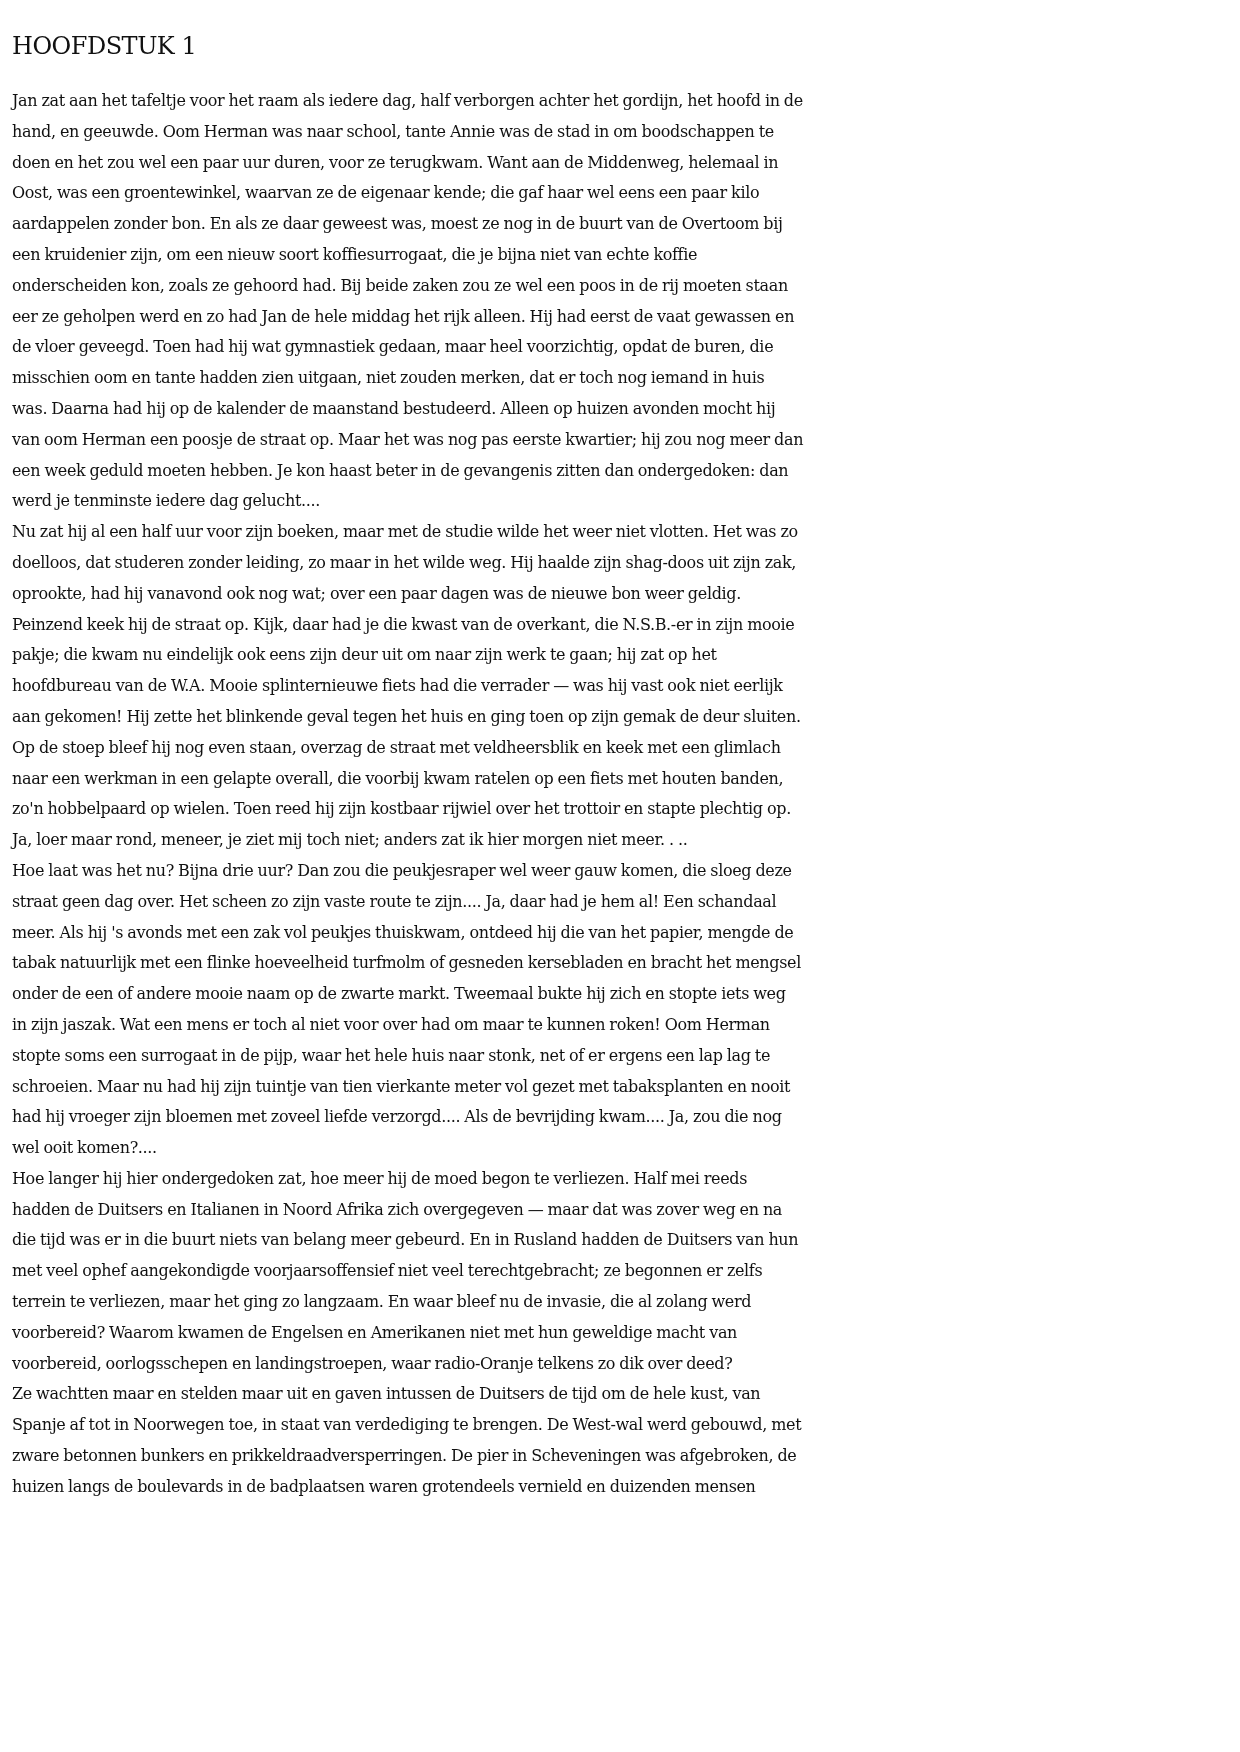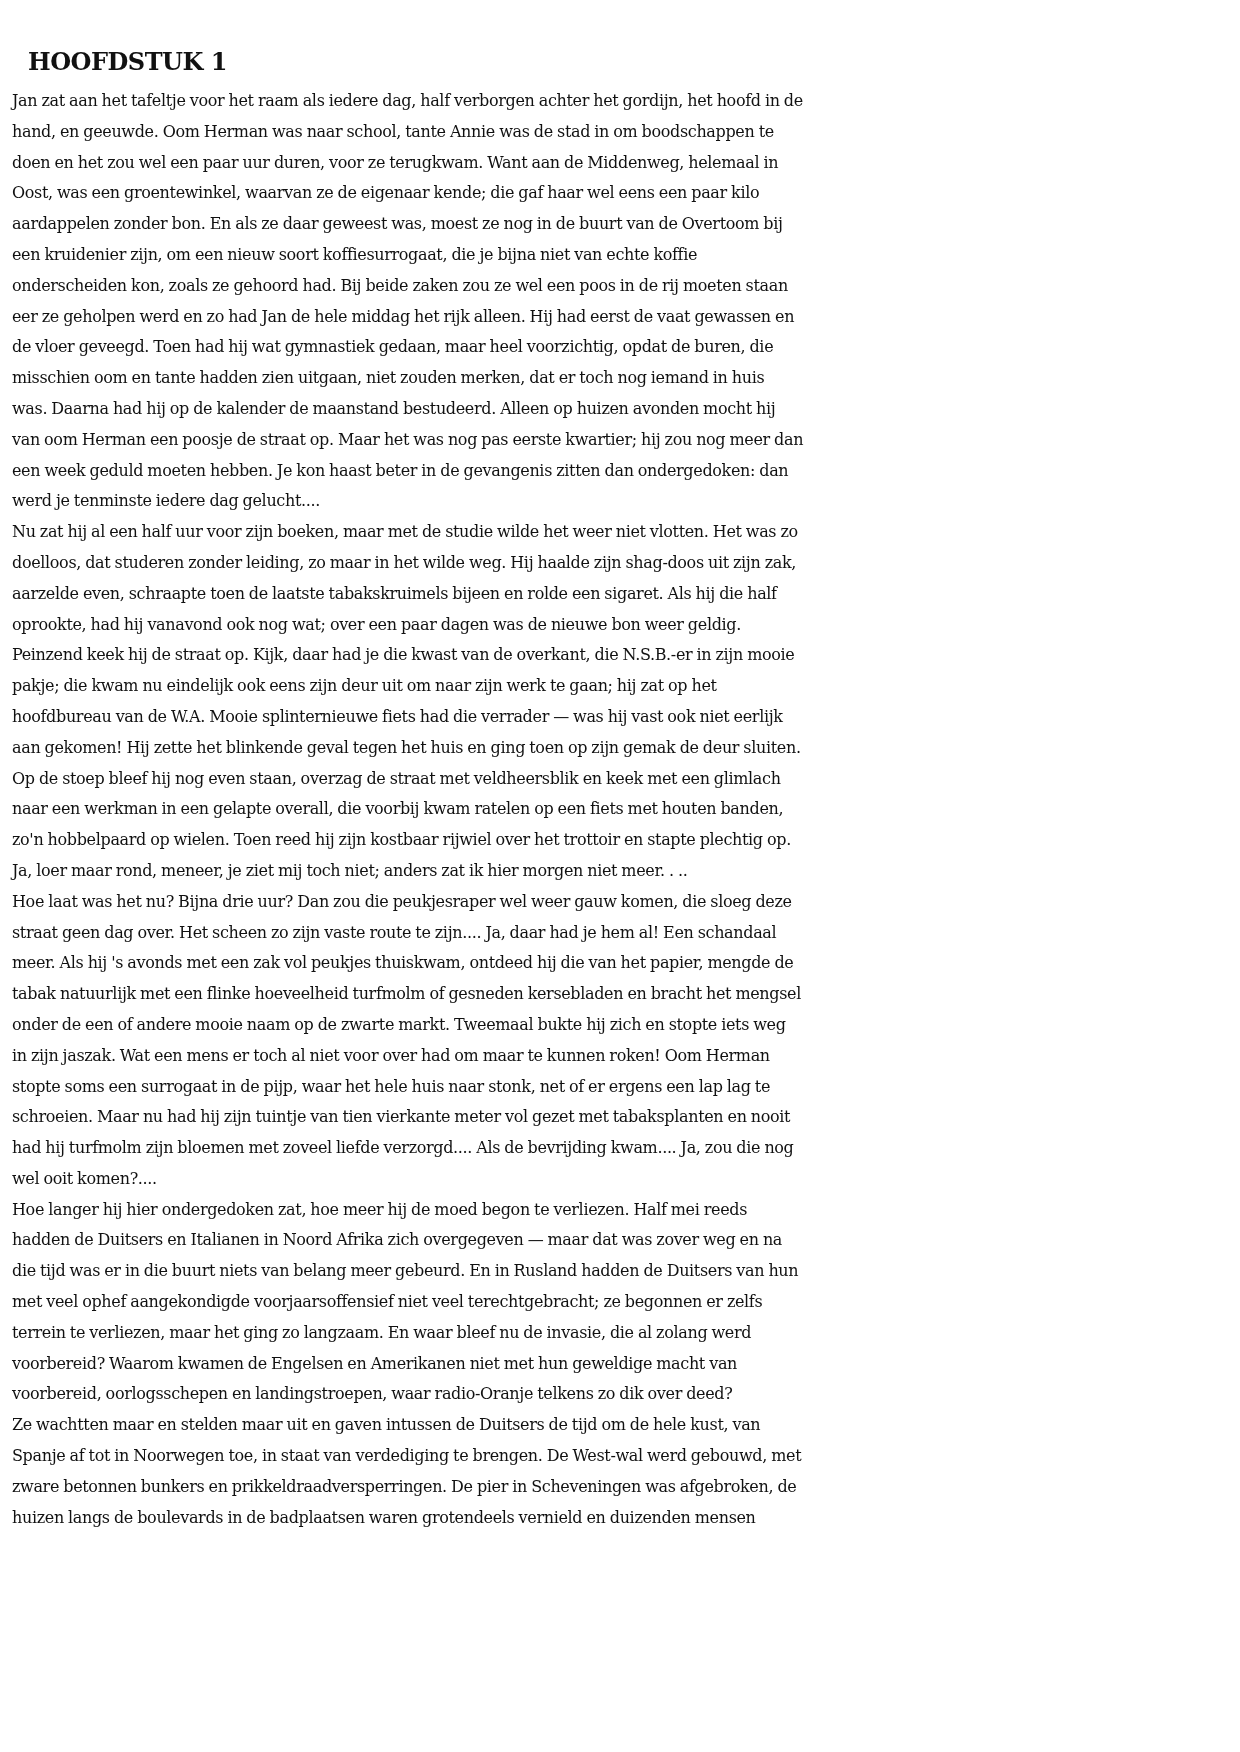--- a/index.html
+++ b/index.html
@@ -16,23 +16,23 @@
     }
     .page {
       position: relative;
       width: 1240px;
       height: 1752px;
     }
     .chapter-title {
       position: absolute;
       left: 12px;
       top: 30px;
-      margin: 16px;
+      margin: 0;
       font-size: 24px;
-      font-weight: bold;
+      font-weight: normal;
       letter-spacing: -0.5px;
       line-height: 32px;
       white-space: nowrap;
     }
     .body-text {
       position: absolute;
       left: 12px;
       top: 86px;
       width: 1220px;
     }
@@ -62,39 +62,38 @@
     <span class="line">onderscheiden kon, zoals ze gehoord had. Bij beide zaken zou ze wel een poos in de rij moeten staan</span>
     <span class="line">eer ze geholpen werd en zo had Jan de hele middag het rijk alleen. Hij had eerst de vaat gewassen en</span>
     <span class="line">de vloer geveegd. Toen had hij wat gymnastiek gedaan, maar heel voorzichtig, opdat de buren, die</span>
     <span class="line">misschien oom en tante hadden zien uitgaan, niet zouden merken, dat er toch nog iemand in huis</span>
     <span class="line">was. Daarna had hij op de kalender de maanstand bestudeerd. Alleen op huizen avonden mocht hij</span>
     <span class="line">van oom Herman een poosje de straat op. Maar het was nog pas eerste kwartier; hij zou nog meer dan</span>
     <span class="line">een week geduld moeten hebben. Je kon haast beter in de gevangenis zitten dan ondergedoken: dan</span>
     <span class="line">werd je tenminste iedere dag gelucht....</span>
     <span class="line">Nu zat hij al een half uur voor zijn boeken, maar met de studie wilde het weer niet vlotten. Het was zo</span>
     <span class="line">doelloos, dat studeren zonder leiding, zo maar in het wilde weg. Hij haalde zijn shag-doos uit zijn zak,</span>
-    <span class="line">aarzelde even, schraapte toen de laatste tabakskruimels bijeen en rolde een sigaret. Als hij die half</span>
     <span class="line">oprookte, had hij vanavond ook nog wat; over een paar dagen was de nieuwe bon weer geldig.</span>
     <span class="line">Peinzend keek hij de straat op. Kijk, daar had je die kwast van de overkant, die N.S.B.-er in zijn mooie</span>
     <span class="line">pakje; die kwam nu eindelijk ook eens zijn deur uit om naar zijn werk te gaan; hij zat op het</span>
     <span class="line">hoofdbureau van de W.A. Mooie splinternieuwe fiets had die verrader — was hij vast ook niet eerlijk</span>
     <span class="line">aan gekomen! Hij zette het blinkende geval tegen het huis en ging toen op zijn gemak de deur sluiten.</span>
     <span class="line">Op de stoep bleef hij nog even staan, overzag de straat met veldheersblik en keek met een glimlach</span>
     <span class="line">naar een werkman in een gelapte overall, die voorbij kwam ratelen op een fiets met houten banden,</span>
     <span class="line">zo'n hobbelpaard op wielen. Toen reed hij zijn kostbaar rijwiel over het trottoir en stapte plechtig op.</span>
     <span class="line">Ja, loer maar rond, meneer, je ziet mij toch niet; anders zat ik hier morgen niet meer. . ..</span>
     <span class="line">Hoe laat was het nu? Bijna drie uur? Dan zou die peukjesraper wel weer gauw komen, die sloeg deze</span>
     <span class="line">straat geen dag over. Het scheen zo zijn vaste route te zijn.... Ja, daar had je hem al! Een schandaal</span>
     <span class="line">meer. Als hij 's avonds met een zak vol peukjes thuiskwam, ontdeed hij die van het papier, mengde de</span>
     <span class="line">tabak natuurlijk met een flinke hoeveelheid turfmolm of gesneden kersebladen en bracht het mengsel</span>
     <span class="line">onder de een of andere mooie naam op de zwarte markt. Tweemaal bukte hij zich en stopte iets weg</span>
     <span class="line">in zijn jaszak. Wat een mens er toch al niet voor over had om maar te kunnen roken! Oom Herman</span>
     <span class="line">stopte soms een surrogaat in de pijp, waar het hele huis naar stonk, net of er ergens een lap lag te</span>
     <span class="line">schroeien. Maar nu had hij zijn tuintje van tien vierkante meter vol gezet met tabaksplanten en nooit</span>
-    <span class="line">had hij turfmolm zijn bloemen met zoveel liefde verzorgd.... Als de bevrijding kwam.... Ja, zou die nog</span>
+    <span class="line">had hij vroeger zijn bloemen met zoveel liefde verzorgd.... Als de bevrijding kwam.... Ja, zou die nog</span>
     <span class="line">wel ooit komen?....</span>
     <span class="line">Hoe langer hij hier ondergedoken zat, hoe meer hij de moed begon te verliezen. Half mei reeds</span>
     <span class="line">hadden de Duitsers en Italianen in Noord Afrika zich overgegeven — maar dat was zover weg en na</span>
     <span class="line">die tijd was er in die buurt niets van belang meer gebeurd. En in Rusland hadden de Duitsers van hun</span>
     <span class="line">met veel ophef aangekondigde voorjaarsoffensief niet veel terechtgebracht; ze begonnen er zelfs</span>
     <span class="line">terrein te verliezen, maar het ging zo langzaam. En waar bleef nu de invasie, die al zolang werd</span>
     <span class="line">voorbereid? Waarom kwamen de Engelsen en Amerikanen niet met hun geweldige macht van</span>
     <span class="line">voorbereid, oorlogsschepen en landingstroepen, waar radio-Oranje telkens zo dik over deed?</span>
     <span class="line">Ze wachtten maar en stelden maar uit en gaven intussen de Duitsers de tijd om de hele kust, van</span>
     <span class="line">Spanje af tot in Noorwegen toe, in staat van verdediging te brengen. De West-wal werd gebouwd, met</span>

